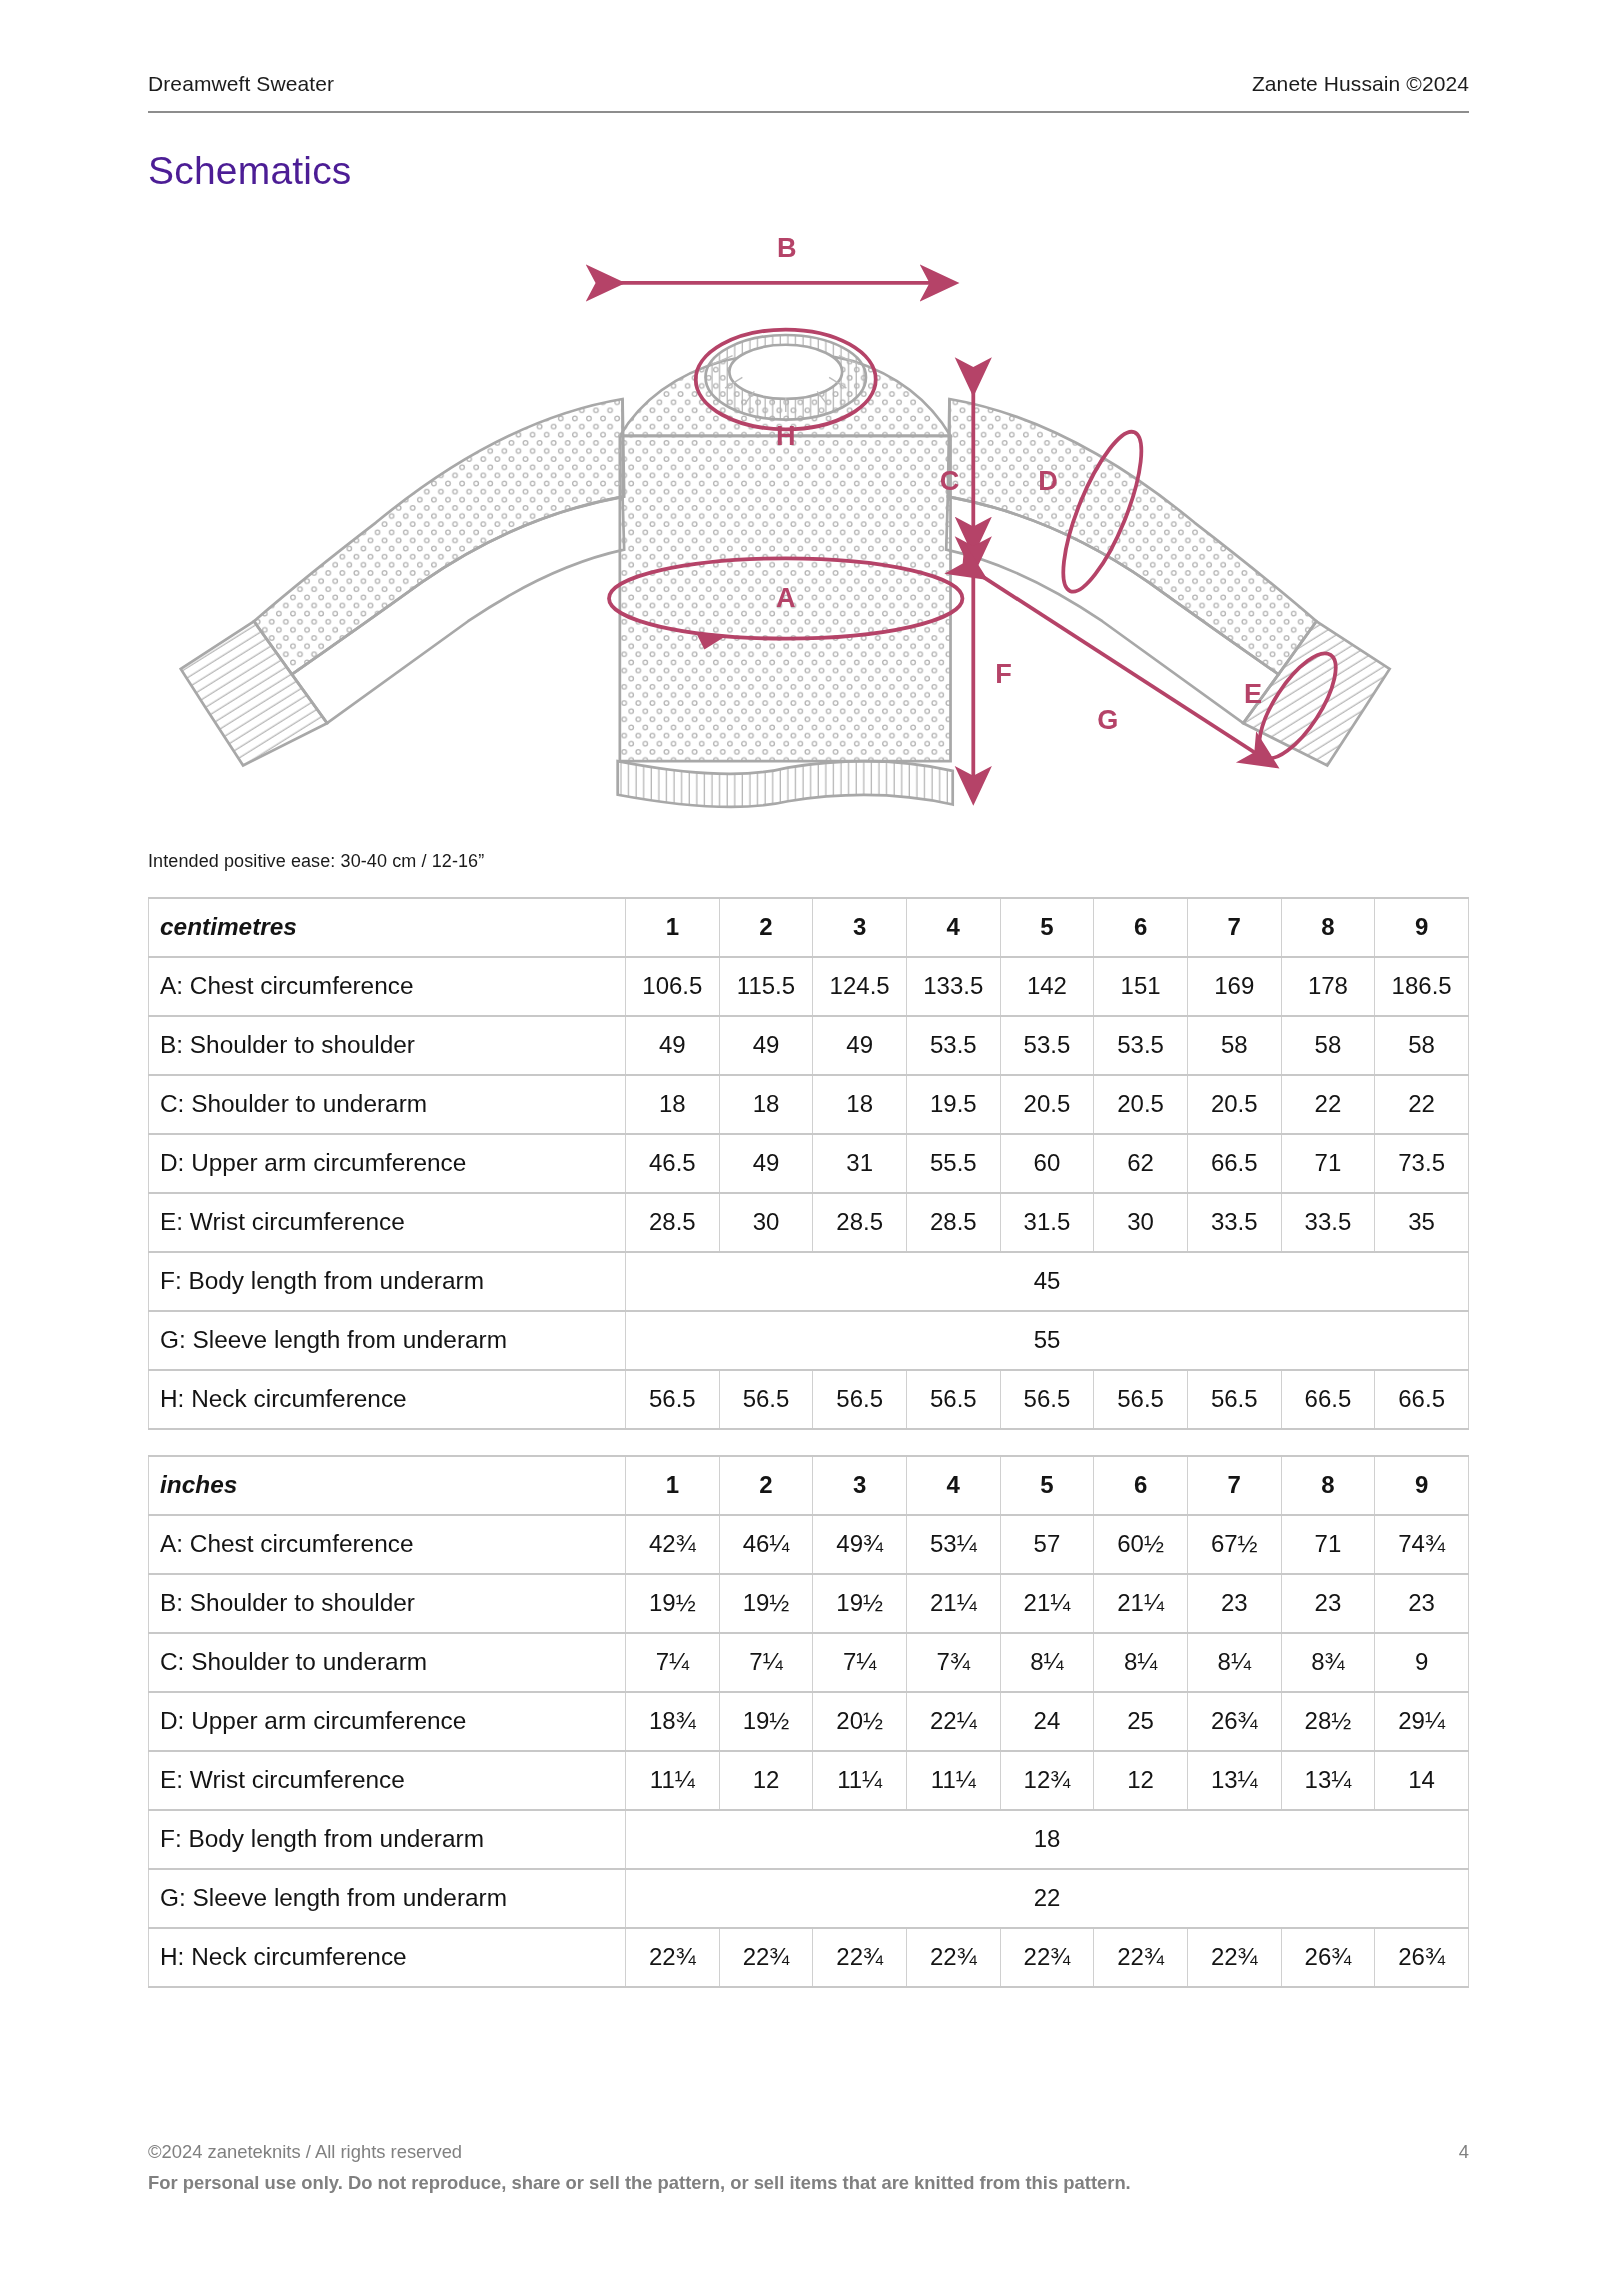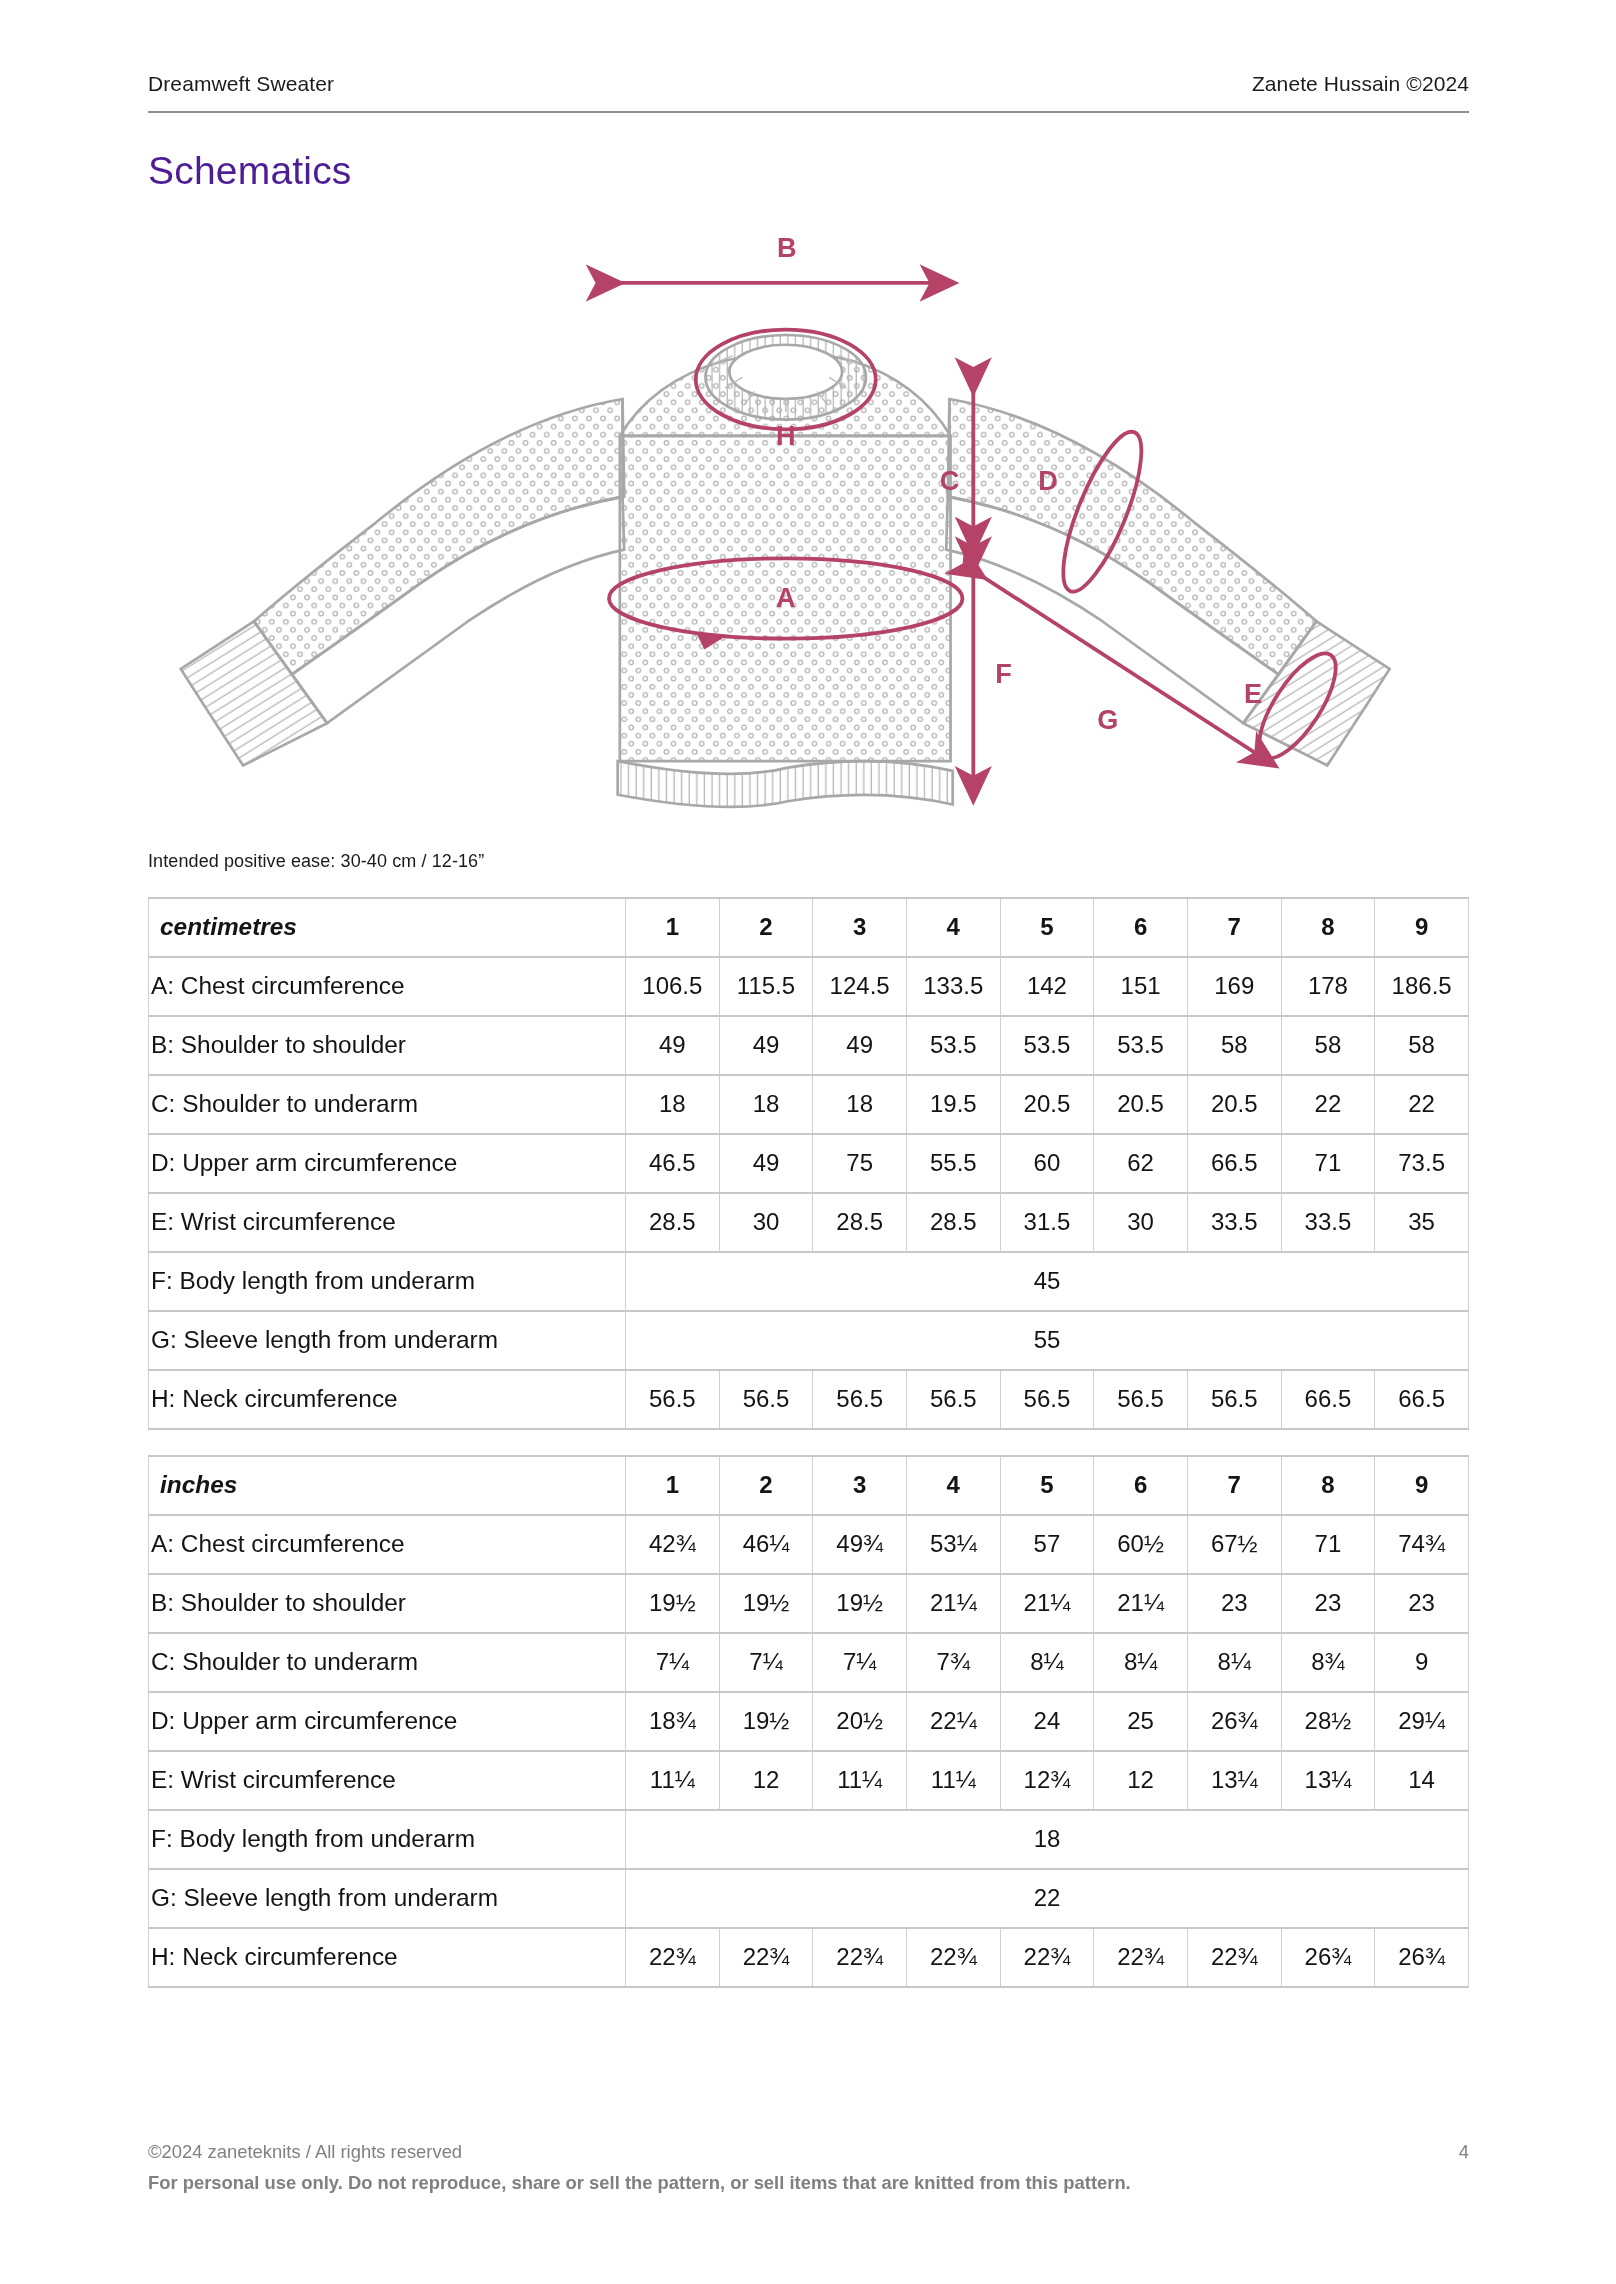--- a/index.html
+++ b/index.html
@@ -92,21 +92,21 @@
     font-weight: 700;
     padding-left: 11px;
     font-size: 24.4px;
   }
   .size-table tbody tr td {
     border-top: 2.2px solid #c8c8c8;
     border-bottom: 2.2px solid #c8c8c8;
   }
   .size-table tbody td.row-label {
     text-align: left;
-    padding-left: 2px;
+    padding-left: 11px;
     font-weight: 400;
     font-size: 24.4px;
     white-space: nowrap;
   }
   .size-table tbody td.val {
     text-align: center;
     font-weight: 400;
   }
   .size-table tbody td.val.merged { text-align: center; }
 
@@ -295,21 +295,21 @@
         <td class="val">20.5</td>
         <td class="val">20.5</td>
         <td class="val">20.5</td>
         <td class="val">22</td>
         <td class="val">22</td>
       </tr>
       <tr>
         <td class="row-label">D: Upper arm circumference</td>
         <td class="val">46.5</td>
         <td class="val">49</td>
-        <td class="val">75</td>
+        <td class="val">31</td>
         <td class="val">55.5</td>
         <td class="val">60</td>
         <td class="val">62</td>
         <td class="val">66.5</td>
         <td class="val">71</td>
         <td class="val">73.5</td>
       </tr>
       <tr>
         <td class="row-label">E: Wrist circumference</td>
         <td class="val">28.5</td>

